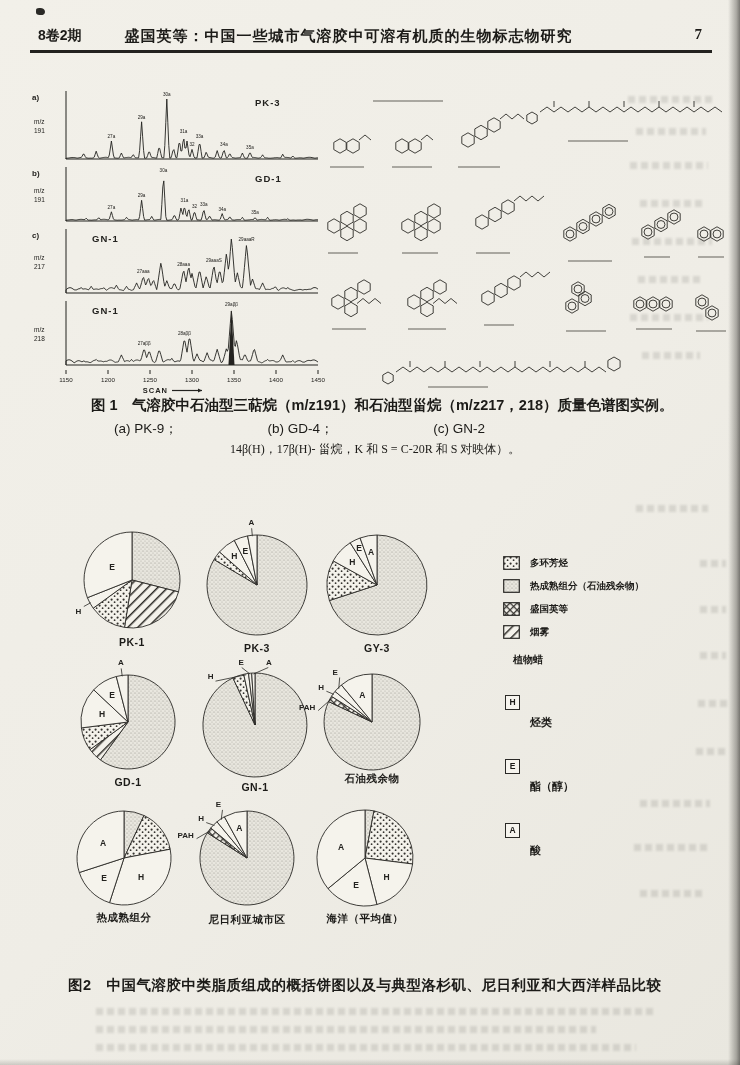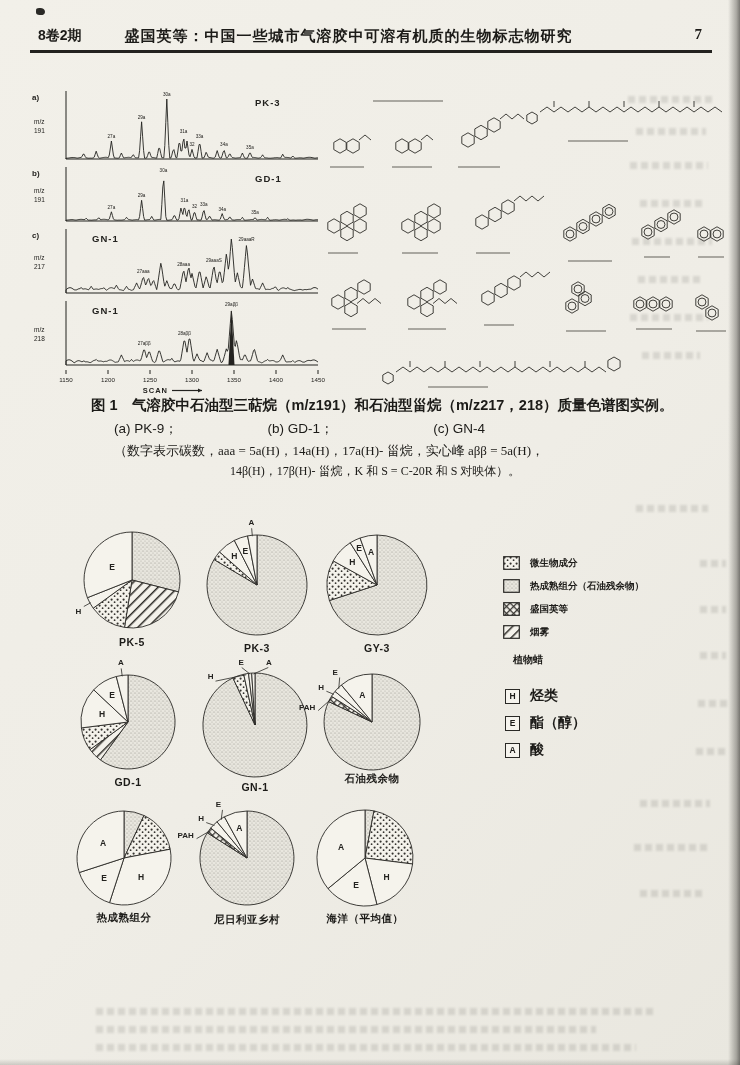--- a/index.html
+++ b/index.html
@@ -28,25 +28,25 @@
   .cap1 .l2 .b{margin-left:86px;} .cap1 .l2 .c{margin-left:96px;}
   .cap1 .l3{font-size:13px;padding-left:52px;font-family:"Liberation Serif",serif;}
   .cap1 .l4{font-size:12px;padding-left:168px;font-family:"Liberation Serif",serif;}
   
   .pie{position:absolute;}
   .pie-name{position:absolute;transform:translateX(-50%);font-size:10.5px;font-weight:bold;letter-spacing:.5px;white-space:nowrap;}
   .legend{position:absolute;left:503px;top:556px;width:210px;}
   .lg-row{display:flex;align-items:center;margin-bottom:9px;}
   .lg-row svg{margin-right:10px;flex:0 0 auto;}
   .lg-row .lbl{font-size:9.5px;font-weight:bold;white-space:nowrap;}
-  .lg-wax-h{font-size:10px;font-weight:bold;margin:14px 0 20px 10px;}
+  .lg-wax-h{font-size:10px;font-weight:bold;margin:14px 0 8px 10px;}
   .chip{display:inline-block;width:13px;height:13px;border:1.3px solid #2a2926;font-size:8.5px;font-weight:bold;
         text-align:center;line-height:13px;margin-right:10px;background:#f6f4ee;}
   .lg-wax-row{display:flex;align-items:center;margin-bottom:9px;margin-left:2px;}
-  .lg-wax-row .lbl{font-size:14px;font-weight:bold;}
+  .lg-wax-row .lbl{font-size:11px;font-weight:bold;margin-top:40px;}
   
   .cap2{position:absolute;left:68px;top:976px;font-weight:bold;font-size:14.5px;letter-spacing:.5px;}
   .bleed{position:absolute;height:7px;filter:blur(1.2px);opacity:.5;
         background:repeating-linear-gradient(90deg,rgba(70,68,62,.28) 0 7px,rgba(0,0,0,0) 7px 11px);}
 </style>
 </head>
 <body>
 
 <div id="page">
 
@@ -269,39 +269,38 @@
       <line x1="232" y1="283" x2="232" y2="277" stroke="#2e2c28" stroke-width="0.9" fill="none"></line>
       <line x1="267" y1="283" x2="267" y2="277" stroke="#2e2c28" stroke-width="0.9" fill="none"></line>
       <polygon points="302.1,283.5 296.0,287.0 289.9,283.5 289.9,276.5 296.0,273.0 302.1,276.5" stroke="#2e2c28" stroke-width="0.9" fill="none"></polygon>
       <rect x="110" y="302" width="60" height="2" fill="#6f6d66" opacity="0.55"></rect>
     </svg>
 
   <div class="cap1">
     <div class="l1">图 1　气溶胶中石油型三萜烷（m/z191）和石油型甾烷（m/z217，218）质量色谱图实例。</div>
     <div class="l2">
       <span class="a">(a) PK-9；</span>
-      <span class="b">(b) GD-1；</span>
-      <span class="c">(c) GN-4</span>
-    </div>
-    <div class="l3">（数字表示碳数，aaa = 5a(H)，14a(H)，17a(H)- 甾烷，实心峰 aββ = 5a(H)，</div>
+      <span class="b">(b) GD-4；</span>
+      <span class="c">(c) GN-2</span>
+    </div>
     <div class="l4">14β(H)，17β(H)- 甾烷，K 和 S = C-20R 和 S 对映体）。</div>
   </div>
 
   <div id="pies">
       <div class="pie" style="left: 62px; top: 514px;"><svg width="140" height="132">
           <path d="M70,66 L70.0,18.0 A48,48 0 0 1 116.5,77.9 Z" fill="url(#pat-thermal)" stroke="#2a2926" stroke-width="0.9"></path>
           <path d="M70,66 L116.5,77.9 A48,48 0 0 1 62.5,113.4 Z" fill="url(#pat-smoke)" stroke="#2a2926" stroke-width="0.9"></path>
           <path d="M70,66 L62.5,113.4 A48,48 0 0 1 31.2,94.2 Z" fill="url(#pat-microbial)" stroke="#2a2926" stroke-width="0.9"></path>
           <path d="M70,66 L31.2,94.2 A48,48 0 0 1 25.4,83.7 Z" fill="#f5f3ec" stroke="#2a2926" stroke-width="0.9"></path>
           <line x1="28.813586037938414" y1="88.64242268278062" x2="21.803132597587506" y2="92.49645207559433" stroke="#2a2926" stroke-width="0.8"></line>
           <text x="19.17421255745591" y="99.94171309789948" font-size="8" fill="#23221f" font-family="&quot;Liberation Sans&quot;,sans-serif" text-anchor="end" font-weight="bold">H</text>
           <path d="M70,66 L25.4,83.7 A48,48 0 0 1 70.0,18.0 Z" fill="#f5f3ec" stroke="#2a2926" stroke-width="0.9"></path>
           <text x="50.15006621741051" y="55.509998931548864" font-size="8.5" fill="#23221f" font-family="&quot;Liberation Sans&quot;,sans-serif" text-anchor="middle" font-weight="bold">E</text>
         </svg></div>
-      <div class="pie-name" style="left: 132px; top: 636px;">PK-5</div>
+      <div class="pie-name" style="left: 132px; top: 636px;">PK-1</div>
       <div class="pie" style="left: 187px; top: 519px;"><svg width="140" height="132">
           <path d="M70,66 L70.0,16.0 A50,50 0 1 1 27.0,40.5 Z" fill="url(#pat-thermal)" stroke="#2a2926" stroke-width="0.9"></path>
           <path d="M70,66 L27.0,40.5 A50,50 0 0 1 32.5,32.9 Z" fill="url(#pat-microbial)" stroke="#2a2926" stroke-width="0.9"></path>
           <path d="M70,66 L32.5,32.9 A50,50 0 0 1 47.3,21.4 Z" fill="#f5f3ec" stroke="#2a2926" stroke-width="0.9"></path>
           <text x="47.32243901483987" y="39.764264542099454" font-size="8.5" fill="#23221f" font-family="&quot;Liberation Sans&quot;,sans-serif" text-anchor="middle" font-weight="bold">H</text>
           <path d="M70,66 L47.3,21.4 A50,50 0 0 1 60.6,16.9 Z" fill="#f5f3ec" stroke="#2a2926" stroke-width="0.9"></path>
           <text x="58.33897294486661" y="34.94092708220837" font-size="8.5" fill="#23221f" font-family="&quot;Liberation Sans&quot;,sans-serif" text-anchor="middle" font-weight="bold">E</text>
           <path d="M70,66 L60.6,16.9 A50,50 0 0 1 70.0,16.0 Z" fill="#f5f3ec" stroke="#2a2926" stroke-width="0.9"></path>
           <line x1="65.38869264739282" y1="17.217463734449083" x2="64.6358261408447" y2="9.25296801762444" stroke="#2a2926" stroke-width="0.8"></line>
           <text x="64.35350120088916" y="6.266282123815202" font-size="8" fill="#23221f" font-family="&quot;Liberation Sans&quot;,sans-serif" text-anchor="middle" font-weight="bold">A</text>
@@ -378,40 +377,40 @@
           <text x="16.785915689659504" y="45.573026875917876" font-size="8" fill="#23221f" font-family="&quot;Liberation Sans&quot;,sans-serif" text-anchor="end" font-weight="bold">PAH</text>
           <path d="M70,66 L33.8,36.0 A47,47 0 0 1 40.0,29.8 Z" fill="#f5f3ec" stroke="#2a2926" stroke-width="0.9"></path>
           <line x1="37.47308806541881" y1="33.47308806541882" x2="29.2456826679703" y2="30.57281243451262" stroke="#2a2926" stroke-width="0.8"></line>
           <text x="26.98155392730198" y="28.604635347541098" font-size="8" fill="#23221f" font-family="&quot;Liberation Sans&quot;,sans-serif" text-anchor="end" font-weight="bold">H</text>
           <path d="M70,66 L40.0,29.8 A47,47 0 0 1 47.4,24.8 Z" fill="#f5f3ec" stroke="#2a2926" stroke-width="0.9"></path>
           <line x1="44.14416461880194" y1="27.954293583370195" x2="45.48451301406446" y2="17.88564769382814" stroke="#2a2926" stroke-width="0.8"></line>
           <text x="44.12254151484582" y="15.212628121263037" font-size="8" fill="#23221f" font-family="&quot;Liberation Sans&quot;,sans-serif" text-anchor="end" font-weight="bold">E</text>
           <path d="M70,66 L47.4,24.8 A47,47 0 0 1 70.0,19.0 Z" fill="#f5f3ec" stroke="#2a2926" stroke-width="0.9"></path>
           <text x="62.28563970014621" y="38.954550341789854" font-size="8.5" fill="#23221f" font-family="&quot;Liberation Sans&quot;,sans-serif" text-anchor="middle" font-weight="bold">A</text>
         </svg></div>
-      <div class="pie-name" style="left: 247px; top: 913px;">尼日利亚乡村</div>
+      <div class="pie-name" style="left: 247px; top: 913px;">尼日利亚城市区</div>
       <div class="pie" style="left: 295px; top: 792px;"><svg width="140" height="132">
           <path d="M70,66 L70.0,18.0 A48,48 0 0 1 79.0,18.9 Z" fill="url(#pat-thermal)" stroke="#2a2926" stroke-width="0.9"></path>
           <path d="M70,66 L79.0,18.9 A48,48 0 0 1 117.6,72.0 Z" fill="url(#pat-microbial)" stroke="#2a2926" stroke-width="0.9"></path>
           <path d="M70,66 L117.6,72.0 A48,48 0 0 1 81.9,112.5 Z" fill="#f5f3ec" stroke="#2a2926" stroke-width="0.9"></path>
           <text x="91.60319880535724" y="88.04578172132116" font-size="8.5" fill="#23221f" font-family="&quot;Liberation Sans&quot;,sans-serif" text-anchor="middle" font-weight="bold">H</text>
           <path d="M70,66 L81.9,112.5 A48,48 0 0 1 33.0,96.6 Z" fill="#f5f3ec" stroke="#2a2926" stroke-width="0.9"></path>
           <text x="61.10031056200152" y="96.39042766930042" font-size="8.5" fill="#23221f" font-family="&quot;Liberation Sans&quot;,sans-serif" text-anchor="middle" font-weight="bold">E</text>
           <path d="M70,66 L33.0,96.6 A48,48 0 0 1 70.0,18.0 Z" fill="#f5f3ec" stroke="#2a2926" stroke-width="0.9"></path>
           <text x="46.11256581489708" y="57.759426702682084" font-size="8.5" fill="#23221f" font-family="&quot;Liberation Sans&quot;,sans-serif" text-anchor="middle" font-weight="bold">A</text>
         </svg></div>
       <div class="pie-name" style="left: 365px; top: 912px;">海洋（平均值）</div>
     </div>
 
   <div class="legend">
     <div class="lg-row">
       <svg width="17" height="14">
           <rect x="0.7" y="0.7" width="15.6" height="12.6" fill="url(#pat-microbial)" stroke="#2a2926" stroke-width="1.2"></rect>
         </svg>
-      <span class="lbl">微生物成分</span>
+      <span class="lbl">多环芳烃</span>
     </div>
     <div class="lg-row">
       <svg width="17" height="14">
           <rect x="0.7" y="0.7" width="15.6" height="12.6" fill="url(#pat-thermal)" stroke="#2a2926" stroke-width="1.2"></rect>
         </svg>
       <span class="lbl">热成熟组分（石油残余物）</span>
     </div>
     <div class="lg-row">
       <svg width="17" height="14">
           <rect x="0.7" y="0.7" width="15.6" height="12.6" fill="url(#pat-pah)" stroke="#2a2926" stroke-width="1.2"></rect>
@@ -432,20 +431,21 @@
     <div class="lg-wax-row">
       <span class="chip">E</span>
       <span class="lbl">酯（醇）</span>
     </div>
     <div class="lg-wax-row">
       <span class="chip">A</span>
       <span class="lbl">酸</span>
     </div>
   </div>
 
+  <div class="cap2">图2　中国气溶胶中类脂质组成的概括饼图以及与典型洛杉矶、尼日利亚和大西洋样品比较</div>
 
   <div class="scan-edge-r"></div>
   <div class="scan-edge-b"></div>
 <div class="bleed" style="left: 628px; top: 96px; width: 84px;"></div>
     <div class="bleed" style="left: 636px; top: 128px; width: 70px;"></div>
     <div class="bleed" style="left: 630px; top: 162px; width: 78px;"></div>
     <div class="bleed" style="left: 640px; top: 200px; width: 62px;"></div>
     <div class="bleed" style="left: 632px; top: 238px; width: 80px;"></div>
     <div class="bleed" style="left: 638px; top: 276px; width: 66px;"></div>
     <div class="bleed" style="left: 630px; top: 314px; width: 78px;"></div>

